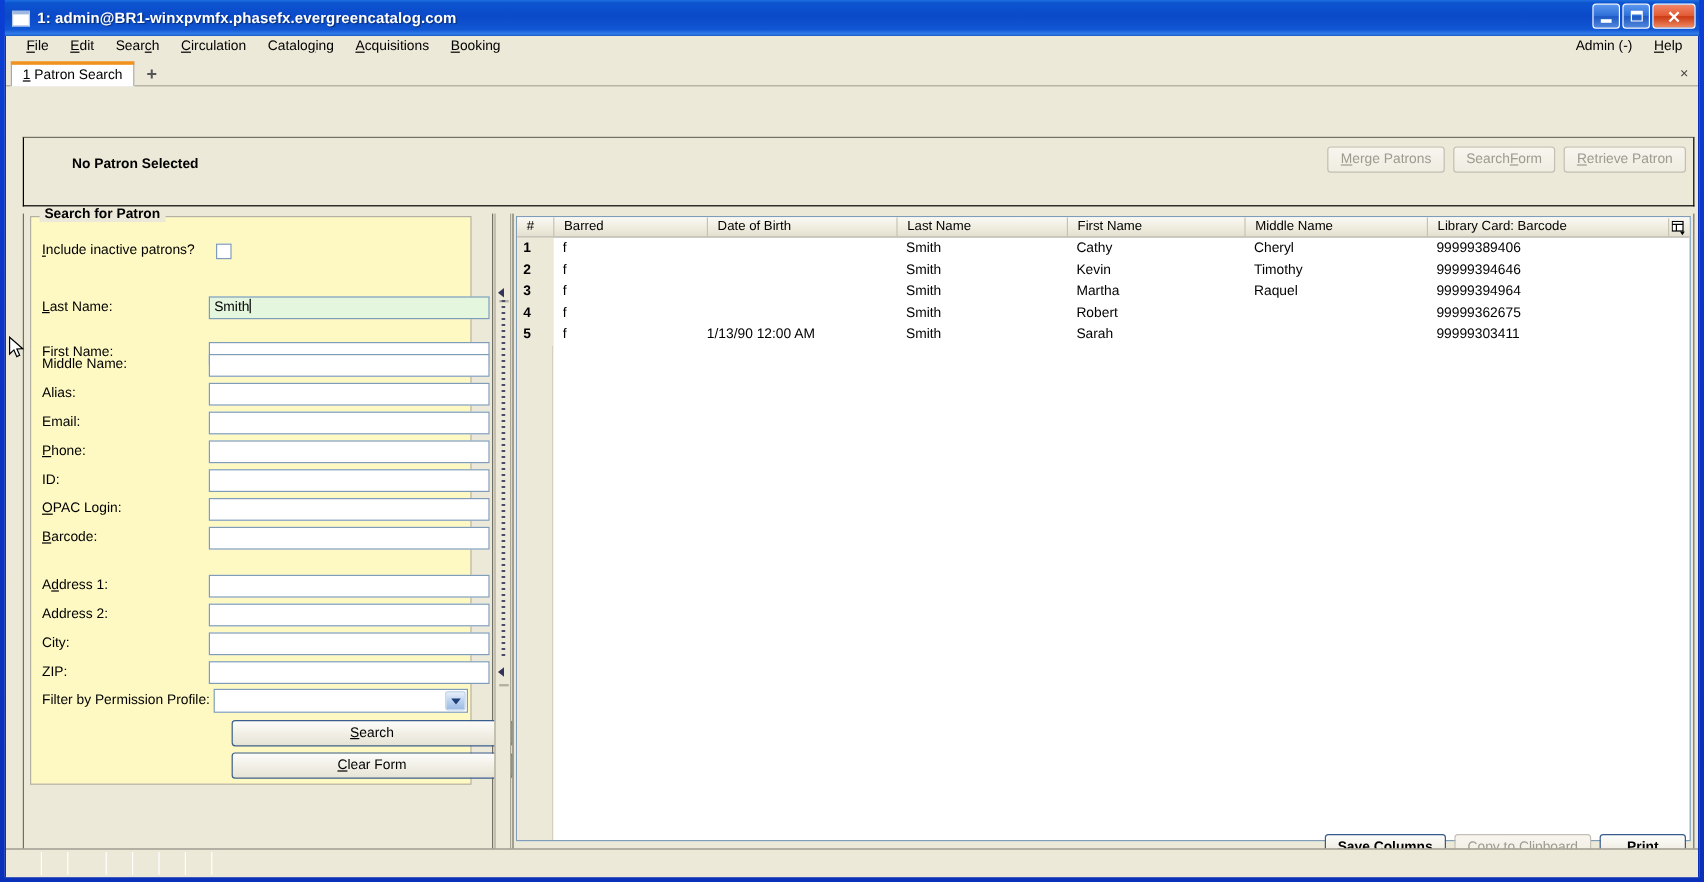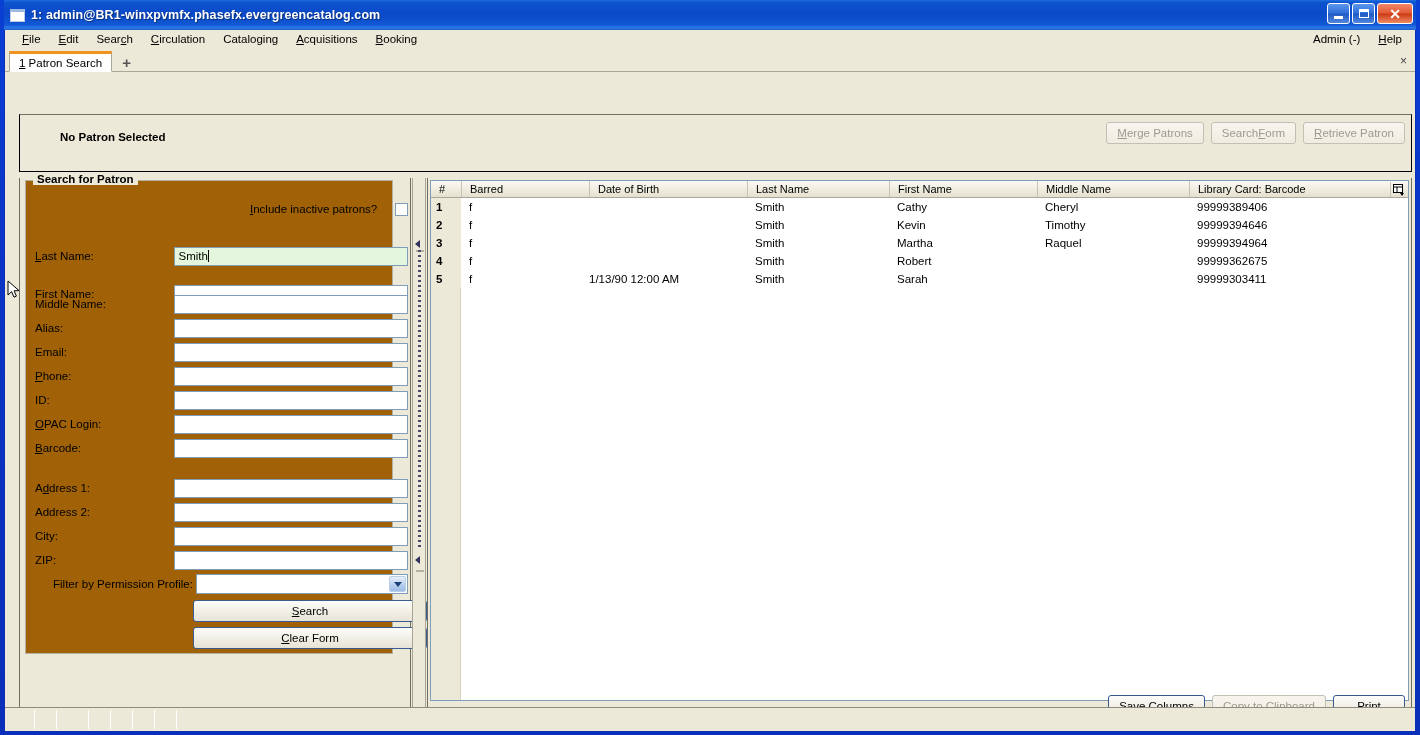--- a/index.html
+++ b/index.html
@@ -146,46 +146,46 @@
     font-size: 11.5px;
     border: 1px solid #a8a49a;
     border-radius: 3px;
     background: linear-gradient(to bottom, #fdfdfb 0%, #f3f1e8 50%, #e9e6da 100%);
     color: #000;
     white-space: nowrap;
   }
   .xbtn.disabled { color: #9d9a90; border-color: #c3bfb4;
     background: linear-gradient(to bottom, #f7f5ee 0%, #efece1 100%); }
   .xbtn.strong { border: 1px solid #365a8c; border-radius: 3px;
-    background: linear-gradient(to bottom, #fdfdfb 0%, #f2f0e7 50%, #e7e4d7 100%); }
+    background: linear-gradient(to bottom, #fdfdfb 0%, #f2f0e7 50%, #e7e4d7 100%); font-weight: bold; }
 
   
   #leftpanel {
     position: absolute;
     left: 14px; top: 148px;
     width: 392px; height: 546px;
     background: #ece9d8;
     border: 1px solid #6f6f63;
     border-top: none;
   }
   #search-group {
     position: absolute; left: 5px; top: 2px;
     width: 368px; height: 474px;
     border: 1px solid #b4b0a4;
-    background: #a16207;
+    background: #fef9c3;
   }
   #search-group .legend {
     position: absolute; left: 7px; top: -8px;
     background: #ece9d8;
     padding: 0 4px;
     font-size: 11.5px; font-weight: bold; color: #000;
   }
   .frow {
     position: absolute; left: 0; width: 382px; height: 20px;
-    display: flex; align-items: center; justify-content: flex-end;
+    display: flex; align-items: center;
   }
   .flabel {
     width: 150px; padding-left: 9px;
     font-size: 11.5px; color: #000; white-space: nowrap;
   }
   .fctrl { position: relative; }
   .xinput {
     width: 236px; height: 19px;
     border: 1px solid #7f9db9;
     background: #ffffff;

